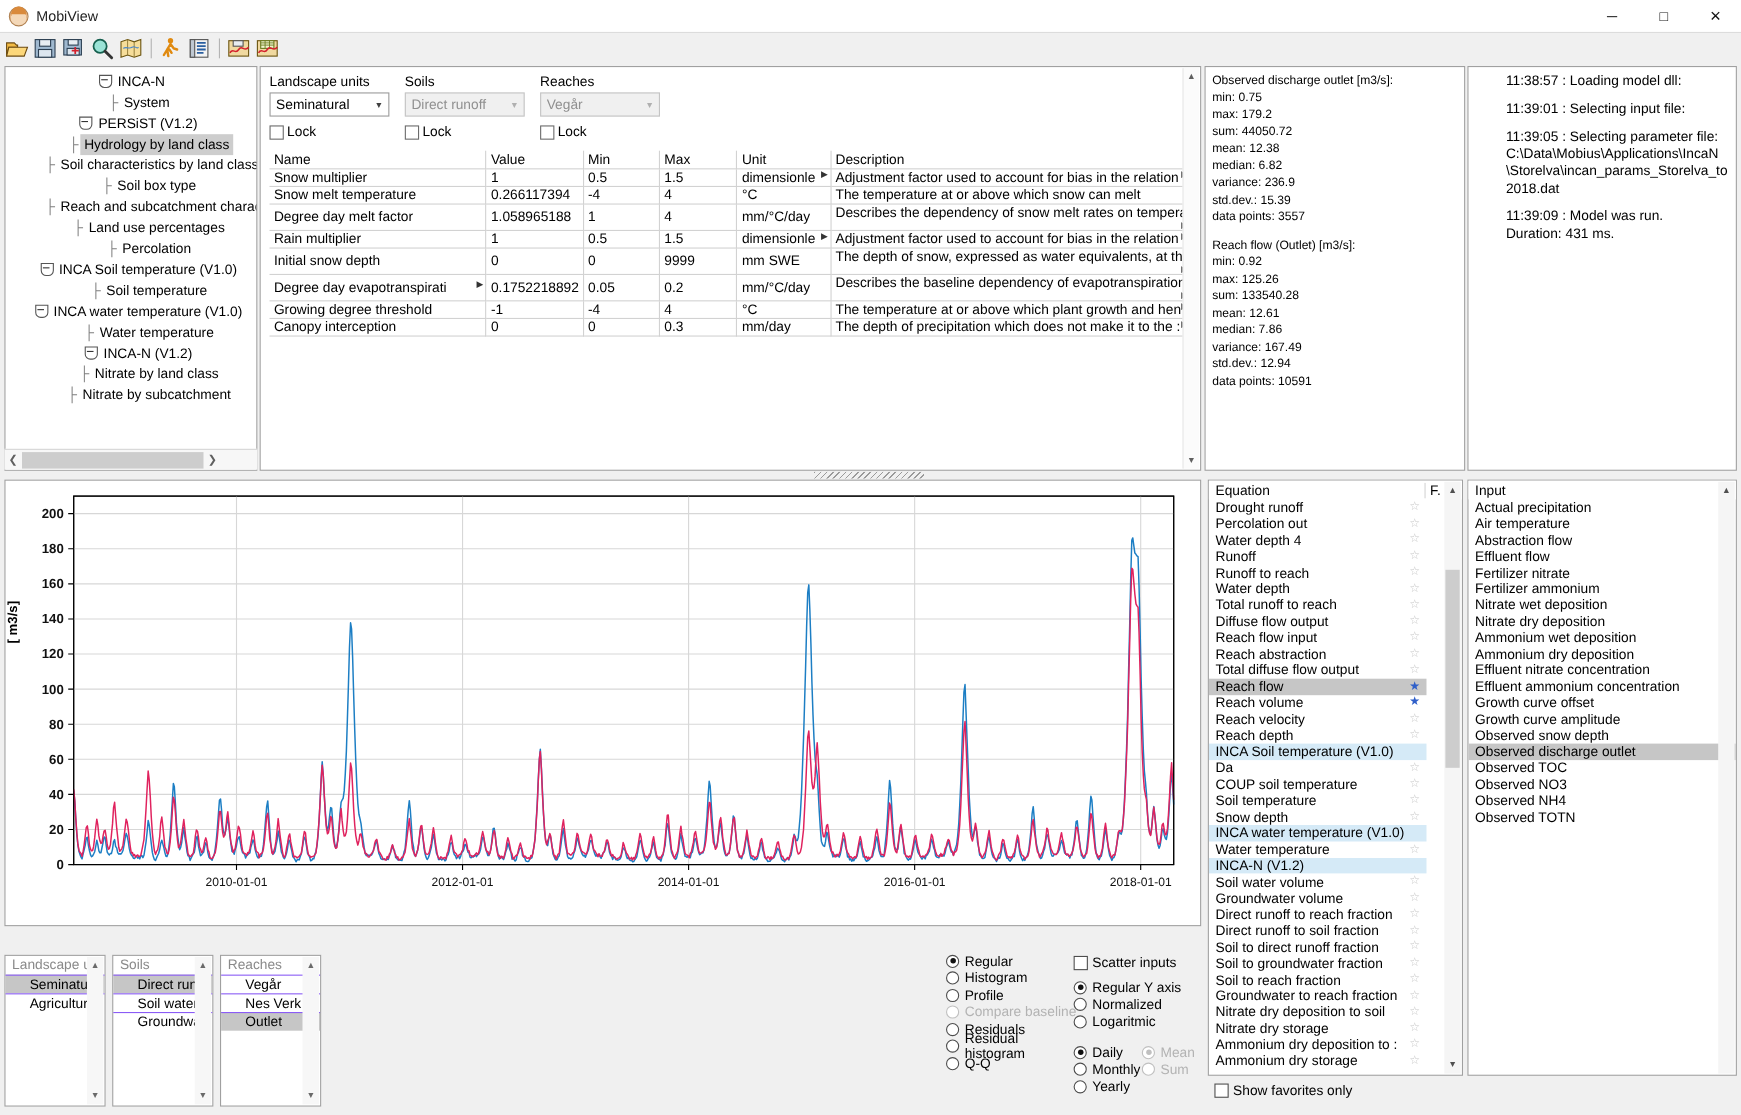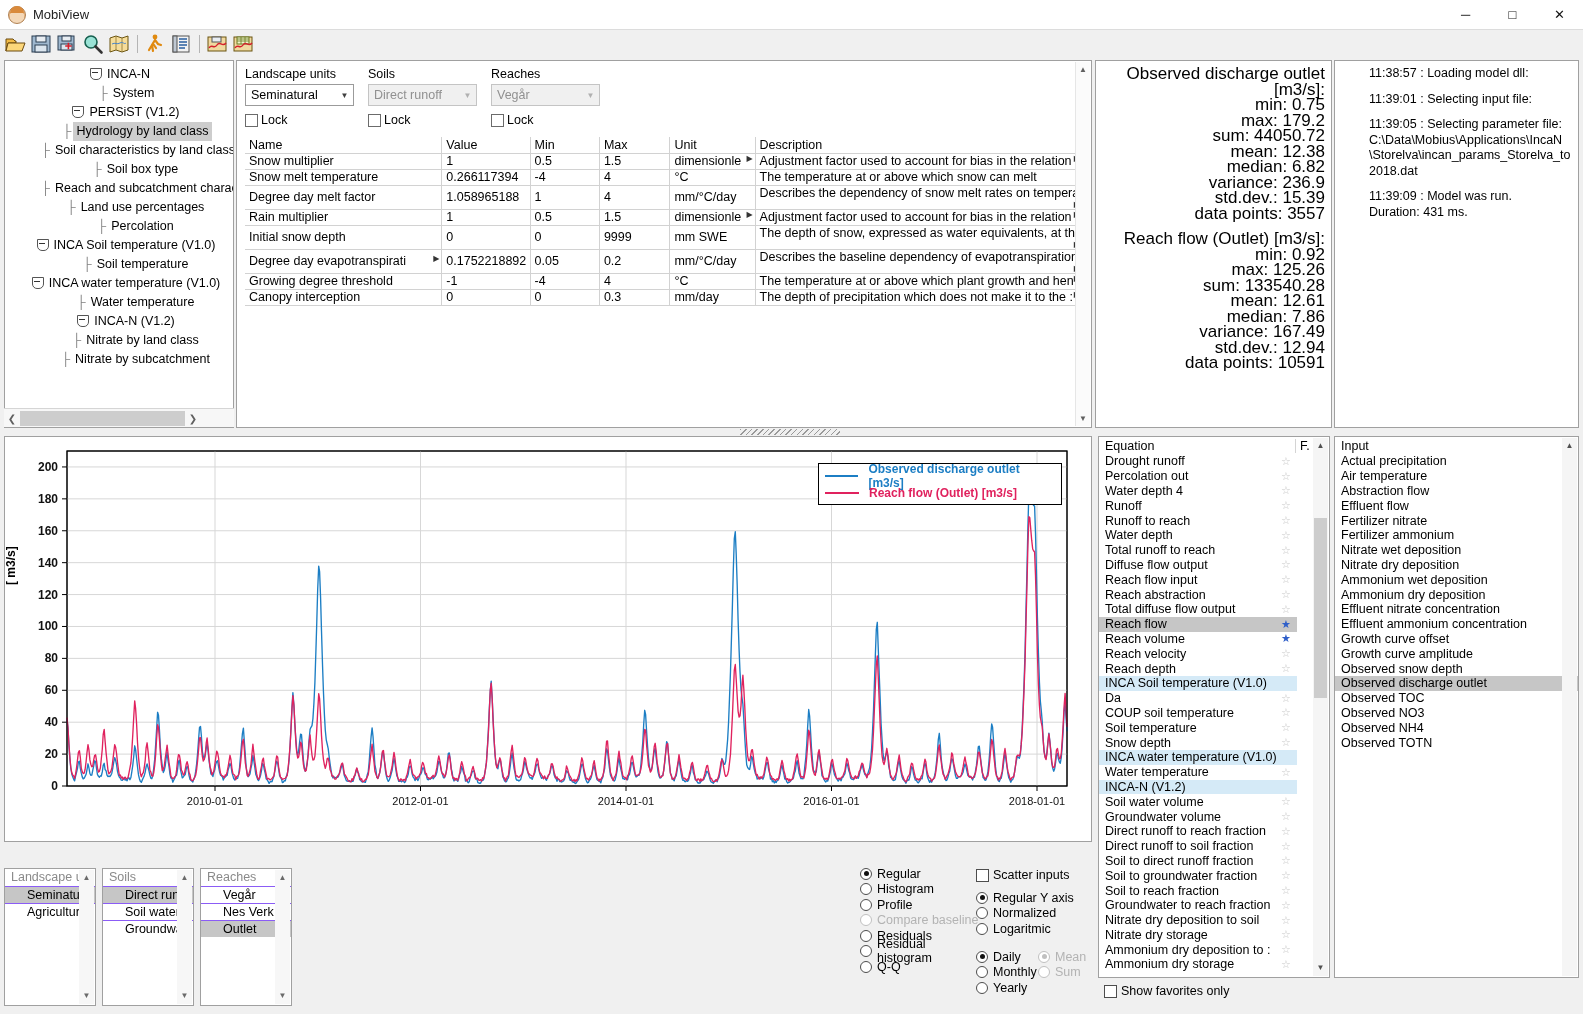--- a/index.html
+++ b/index.html
@@ -99,21 +99,21 @@
   .more { float:right; font-size:8px; color:#333; padding-right:2px; }
   .vsb {
     position:absolute; right:1px; top:1px; width:15px; bottom:1px; background:#fbfbfb;
     border-left:1px solid #e6e6e6;
   }
   .vsb .vup, .vsb .vdn { height:15px; text-align:center; font-size:8px; color:#606060; line-height:15px; }
   .vsb .vdn { position:absolute; bottom:0; left:0; right:0; }
 
   
   #statsPane { left:1095px; top:60px; width:237px; height:368px; }
-  .stats { padding:5px 6px; font-size:17px; line-height:15.5px;text-align:right; }
+  .stats { padding:5px 6px; font-size:11px; line-height:15.5px; }
   .stats .blank { height:10px; }
 
   
   #logPane { left:1334px; top:60px; width:245px; height:368px;padding-left:28px; }
   .log { padding:5px 6px; font-size:12.5px; line-height:15.5px; word-break:break-all; }
   .log .blank { height:10px; }
 
   
   .splitdots { position:absolute; left:740px; top:429px; width:100px; height:6px;
     background: repeating-linear-gradient(135deg,#9a9a9a 0 1px,transparent 1px 4px); }
@@ -493,30 +493,20 @@
         <text x="826.5" y="368" text-anchor="middle" font-family="Liberation Sans, sans-serif" font-size="11" fill="#111">2016-01-01</text>
         <line x1="1032" y1="14" x2="1032" y2="349" stroke="#d7d7d7" stroke-width="1"></line>
         <line x1="1032" y1="349" x2="1032" y2="354" stroke="#000"></line>
         <text x="1032" y="368" text-anchor="middle" font-family="Liberation Sans, sans-serif" font-size="11" fill="#111">2018-01-01</text>
         <polyline points="62.0,281.9 63.0,291.8 63.9,307.5 64.9,322.5 65.8,331.0 66.8,337.1 67.7,339.7 68.7,342.3 69.6,343.8 70.6,339.1 71.5,335.5 72.5,331.3 73.4,325.0 74.4,324.2 75.3,331.2 76.3,336.2 77.3,340.1 78.2,341.9 79.2,341.1 80.1,339.4 81.1,337.3 82.0,332.6 83.0,326.8 83.9,330.6 84.9,336.5 85.8,338.3 86.8,338.2 87.7,333.7 88.7,328.9 89.6,323.8 90.6,324.5 91.6,332.0 92.5,337.7 93.5,339.3 94.4,340.2 95.4,338.8 96.3,339.0 97.3,334.9 98.2,328.4 99.2,326.3 100.1,332.5 101.1,333.8 102.0,338.1 103.0,339.5 103.9,339.2 104.9,339.5 105.9,338.1 106.8,336.2 107.8,331.0 108.7,325.4 109.7,320.6 110.6,323.0 111.6,327.8 112.5,334.3 113.5,338.3 114.4,340.3 115.4,341.3 116.3,343.2 117.3,343.4 118.2,342.3 119.2,341.0 120.2,343.1 121.1,342.3 122.1,343.8 123.0,341.1 124.0,340.8 124.9,342.7 125.9,340.5 126.8,334.8 127.8,328.1 128.7,319.8 129.7,308.8 130.6,312.7 131.6,321.6 132.5,329.7 133.5,337.9 134.4,341.7 135.4,344.5 136.4,345.3 137.3,342.9 138.3,340.7 139.2,338.9 140.2,335.1 141.1,329.8 142.1,326.9 143.0,330.2 144.0,333.8 144.9,338.1 145.9,341.4 146.8,341.7 147.8,338.6 148.7,331.4 149.7,322.4 150.7,307.0 151.6,292.2 152.6,275.3 153.5,278.2 154.5,294.1 155.4,311.1 156.4,321.9 157.3,329.0 158.3,335.5 159.2,333.5 160.2,329.0 161.1,321.6 162.1,315.2 163.0,323.5 164.0,329.3 165.0,337.3 165.9,341.0 166.9,341.3 167.8,345.2 168.8,343.0 169.7,341.2 170.7,338.8 171.6,338.1 172.6,332.1 173.5,324.3 174.5,323.1 175.4,332.2 176.4,336.8 177.3,340.9 178.3,340.0 179.3,338.5 180.2,337.5 181.2,332.2 182.1,329.1 183.1,331.6 184.0,338.3 185.0,342.3 185.9,343.4 186.9,344.0 187.8,345.1 188.8,341.8 189.7,340.3 190.7,334.2 191.6,327.1 192.6,316.0 193.6,302.4 194.5,290.5 195.5,289.4 196.4,299.2 197.4,314.6 198.3,319.3 199.3,322.2 200.2,317.8 201.2,311.6 202.1,306.3 203.1,314.1 204.0,323.2 205.0,330.3 205.9,337.0 206.9,337.1 207.9,339.6 208.8,335.5 209.8,332.6 210.7,327.4 211.7,324.5 212.6,323.7 213.6,329.8 214.5,334.7 215.5,338.1 216.4,338.7 217.4,339.9 218.3,343.0 219.3,340.5 220.2,340.1 221.2,339.0 222.2,338.3 223.1,333.0 224.1,329.8 225.0,326.5 226.0,328.9 226.9,335.2 227.9,338.8 228.8,341.7 229.8,343.0 230.7,340.9 231.7,341.6 232.6,341.4 233.6,337.4 234.5,330.9 235.5,319.6 236.5,307.4 237.4,296.5 238.4,291.1 239.3,304.0 240.3,318.1 241.2,330.3 242.2,336.3 243.1,339.7 244.1,338.6 245.0,337.0 246.0,331.0 246.9,326.9 247.9,318.4 248.8,323.3 249.8,330.1 250.8,337.5 251.7,339.5 252.7,342.5 253.6,343.6 254.6,341.3 255.5,338.5 256.5,333.6 257.4,326.5 258.4,327.7 259.3,332.7 260.3,336.7 261.2,341.8 262.2,342.8 263.1,344.3 264.1,346.4 265.1,344.8 266.0,344.3 267.0,344.8 267.9,341.9 268.9,339.2 269.8,334.2 270.8,327.8 271.7,324.2 272.7,326.1 273.6,331.9 274.6,338.7 275.5,340.2 276.5,342.2 277.4,345.6 278.4,345.2 279.3,343.6 280.3,343.8 281.3,339.6 282.2,337.1 283.2,331.8 284.1,323.0 285.1,308.8 286.0,290.8 287.0,270.1 287.9,255.6 288.9,268.0 289.8,286.5 290.8,301.3 291.7,313.3 292.7,317.9 293.6,314.4 294.6,305.4 295.6,297.2 296.5,297.6 297.5,311.1 298.4,322.8 299.4,331.0 300.3,334.2 301.3,330.6 302.2,327.0 303.2,315.5 304.1,302.6 305.1,292.3 306.0,290.3 307.0,288.6 307.9,282.0 308.9,266.5 309.9,245.6 310.8,217.3 311.8,184.4 312.7,151.9 313.7,129.2 314.6,134.6 315.6,161.4 316.5,194.1 317.5,227.3 318.4,253.6 319.4,277.5 320.3,293.3 321.3,303.2 322.2,307.0 323.2,311.7 324.2,320.1 325.1,326.8 326.1,333.6 327.0,338.7 328.0,341.0 328.9,339.9 329.9,340.6 330.8,340.7 331.8,340.2 332.7,340.4 333.7,338.6 334.6,335.3 335.6,332.7 336.5,329.3 337.5,326.9 338.5,334.0 339.4,338.8 340.4,341.0 341.3,343.6 342.3,344.2 343.2,344.4 344.2,343.7 345.1,344.1 346.1,344.8 347.0,344.0 348.0,344.4 348.9,341.3 349.9,338.6 350.8,335.6 351.8,331.4 352.8,335.3 353.7,336.4 354.7,342.7 355.6,343.1 356.6,344.7 357.5,344.9 358.5,344.6 359.4,345.1 360.4,345.3 361.3,342.1 362.3,337.6 363.2,335.0 364.2,324.6 365.1,312.0 366.1,299.7 367.1,290.9 368.0,299.2 369.0,313.7 369.9,327.6 370.9,332.7 371.8,340.3 372.8,341.4 373.7,339.4 374.7,335.7 375.6,330.6 376.6,322.6 377.5,315.2 378.5,316.6 379.4,323.2 380.4,333.7 381.4,339.1 382.3,342.2 383.3,344.4 384.2,343.1 385.2,340.6 386.1,337.1 387.1,333.6 388.0,327.2 389.0,321.3 389.9,325.6 390.9,332.8 391.8,338.7 392.8,340.6 393.7,344.4 394.7,344.4 395.7,343.6 396.6,344.9 397.6,343.6 398.5,343.9 399.5,345.6 400.4,344.8 401.4,341.0 402.3,340.1 403.3,336.7 404.2,330.7 405.2,329.0 406.1,330.4 407.1,336.8 408.0,339.9 409.0,341.0 410.0,343.6 410.9,342.2 411.9,341.0 412.8,343.6 413.8,341.5 414.7,338.3 415.7,337.2 416.6,335.4 417.6,330.8 418.5,330.8 419.5,334.4 420.4,337.6 421.4,338.3 422.3,342.2 423.3,342.8 424.2,341.5 425.2,342.2 426.2,341.1 427.1,339.7 428.1,341.8 429.0,340.5 430.0,339.6 430.9,338.2 431.9,335.0 432.8,329.1 433.8,324.1 434.7,324.7 435.7,330.3 436.6,334.8 437.6,337.8 438.5,340.7 439.5,340.7 440.5,337.8 441.4,334.0 442.4,324.7 443.3,316.4 444.3,316.0 445.2,322.0 446.2,331.3 447.1,335.1 448.1,341.6 449.0,344.0 450.0,342.0 450.9,342.6 451.9,343.2 452.8,344.4 453.8,341.2 454.8,337.1 455.7,334.9 456.7,329.4 457.6,332.4 458.6,335.8 459.5,337.9 460.5,344.1 461.4,342.7 462.4,344.5 463.3,345.8 464.3,344.6 465.2,340.0 466.2,338.2 467.1,335.1 468.1,334.0 469.1,334.0 470.0,340.7 471.0,341.9 471.9,342.1 472.9,345.6 473.8,346.0 474.8,346.3 475.7,346.0 476.7,343.5 477.6,343.4 478.6,342.6 479.5,337.7 480.5,332.4 481.4,325.4 482.4,310.1 483.4,293.1 484.3,272.2 485.3,253.5 486.2,244.1 487.2,261.6 488.1,281.1 489.1,303.1 490.0,317.6 491.0,326.6 491.9,329.5 492.9,331.8 493.8,325.6 494.8,322.1 495.7,324.8 496.7,330.9 497.7,339.4 498.6,341.3 499.6,343.9 500.5,344.9 501.5,344.6 502.4,342.2 503.4,340.9 504.3,335.9 505.3,328.6 506.2,321.2 507.2,316.2 508.1,324.0 509.1,331.6 510.0,335.7 511.0,341.8 512.0,343.4 512.9,343.0 513.9,344.0 514.8,343.4 515.8,342.2 516.7,338.6 517.7,336.1 518.6,331.6 519.6,324.7 520.5,326.3 521.5,331.2 522.4,334.1 523.4,337.0 524.3,339.5 525.3,341.1 526.3,340.5 527.2,342.4 528.2,339.5 529.1,337.5 530.1,335.0 531.0,329.6 532.0,327.1 532.9,327.1 533.9,332.6 534.8,336.5 535.8,339.5 536.7,341.4 537.7,340.0 538.6,341.1 539.6,340.0 540.6,342.0 541.5,343.3 542.5,339.9 543.4,338.6 544.4,337.3 545.3,334.6 546.3,329.3 547.2,328.8 548.2,331.9 549.1,337.8 550.1,340.6 551.0,341.3 552.0,344.4 552.9,341.8 553.9,342.4 554.9,344.6 555.8,344.7 556.8,345.0 557.7,344.5 558.7,343.8 559.6,342.0 560.6,337.4 561.5,333.8 562.5,334.9 563.4,336.3 564.4,341.1 565.3,343.4 566.3,342.4 567.2,344.6 568.2,345.3 569.1,344.8 570.1,346.5 571.1,346.2 572.0,344.7 573.0,343.3 573.9,341.7 574.9,336.3 575.8,331.7 576.8,327.3 577.7,327.1 578.7,333.5 579.6,337.9 580.6,342.0 581.5,344.1 582.5,345.9 583.4,345.4 584.4,343.2 585.4,342.3 586.3,340.1 587.3,335.0 588.2,331.4 589.2,328.4 590.1,333.9 591.1,338.9 592.0,342.6 593.0,343.5 593.9,344.0 594.9,344.4 595.8,345.9 596.8,342.1 597.7,340.6 598.7,335.6 599.7,331.3 600.6,319.5 601.6,311.8 602.5,313.7 603.5,323.2 604.4,330.7 605.4,337.7 606.3,339.9 607.3,341.7 608.2,343.2 609.2,344.1 610.1,342.8 611.1,338.8 612.0,334.1 613.0,325.9 614.0,320.7 614.9,327.7 615.9,332.3 616.8,336.2 617.8,341.5 618.7,341.6 619.7,342.4 620.6,341.4 621.6,341.8 622.5,342.8 623.5,338.6 624.4,337.8 625.4,332.9 626.3,326.1 627.3,325.4 628.3,329.4 629.2,333.9 630.2,337.9 631.1,340.0 632.1,339.3 633.0,338.0 634.0,338.4 634.9,335.7 635.9,327.8 636.8,316.9 637.8,305.1 638.7,287.5 639.7,273.3 640.6,277.4 641.6,294.5 642.6,309.9 643.5,321.0 644.5,330.5 645.4,333.4 646.4,332.9 647.3,328.6 648.3,321.3 649.2,314.2 650.2,311.2 651.1,319.8 652.1,327.5 653.0,334.8 654.0,338.9 654.9,341.0 655.9,340.8 656.9,338.7 657.8,338.4 658.8,333.1 659.7,325.9 660.7,315.7 661.6,304.7 662.6,306.5 663.5,317.2 664.5,328.7 665.4,335.6 666.4,339.1 667.3,342.3 668.3,342.6 669.2,343.7 670.2,340.1 671.2,338.8 672.1,333.5 673.1,326.3 674.0,322.3 675.0,328.8 675.9,334.8 676.9,340.5 677.8,343.4 678.8,342.9 679.7,344.5 680.7,344.7 681.6,343.1 682.6,344.4 683.5,343.2 684.5,339.5 685.5,335.8 686.4,329.1 687.4,328.7 688.3,335.5 689.3,338.2 690.2,342.6 691.2,343.0 692.1,344.6 693.1,346.2 694.0,346.0 695.0,346.0 695.9,344.7 696.9,343.4 697.8,343.1 698.8,342.4 699.8,339.8 700.7,338.2 701.7,334.1 702.6,335.0 703.6,336.8 704.5,340.4 705.5,343.9 706.4,345.1 707.4,345.4 708.3,346.3 709.3,344.6 710.2,343.3 711.2,342.8 712.1,344.8 713.1,341.9 714.0,340.6 715.0,335.5 716.0,329.2 716.9,321.5 717.9,323.7 718.8,327.2 719.8,327.2 720.7,324.3 721.7,313.6 722.6,303.0 723.6,284.7 724.5,261.1 725.5,234.2 726.4,203.2 727.4,168.5 728.3,132.9 729.3,101.7 730.3,94.7 731.2,116.9 732.2,148.2 733.1,183.3 734.1,213.1 735.0,234.5 736.0,252.3 736.9,260.0 737.9,267.2 738.8,282.3 739.8,301.0 740.7,315.2 741.7,327.7 742.6,330.4 743.6,332.0 744.6,332.5 745.5,327.9 746.5,319.5 747.4,320.6 748.4,327.2 749.3,332.4 750.3,336.3 751.2,337.8 752.2,342.0 753.1,341.2 754.1,340.1 755.0,341.9 756.0,340.9 756.9,340.6 757.9,342.2 758.9,339.7 759.8,335.1 760.8,329.6 761.7,325.7 762.7,325.7 763.6,332.3 764.6,335.9 765.5,342.1 766.5,341.5 767.4,344.7 768.4,343.7 769.3,346.0 770.3,344.3 771.2,345.5 772.2,343.5 773.2,342.9 774.1,341.4 775.1,336.8 776.0,331.5 777.0,327.9 777.9,332.7 778.9,337.1 779.8,342.0 780.8,341.7 781.7,344.6 782.7,346.0 783.6,345.5 784.6,345.1 785.5,344.2 786.5,342.7 787.5,342.3 788.4,341.1 789.4,336.3 790.3,333.9 791.3,326.6 792.2,323.7 793.2,330.0 794.1,336.3 795.1,339.3 796.0,341.7 797.0,341.5 797.9,341.9 798.9,338.6 799.8,329.6 800.8,320.6 801.8,306.5 802.7,289.1 803.7,272.5 804.6,278.8 805.6,295.4 806.5,311.3 807.5,323.3 808.4,333.2 809.4,334.9 810.3,335.5 811.3,334.9 812.2,326.6 813.2,319.1 814.1,315.0 815.1,323.1 816.1,329.6 817.0,338.9 818.0,339.5 818.9,342.1 819.9,344.0 820.8,345.0 821.8,343.5 822.7,344.1 823.7,341.0 824.6,337.8 825.6,333.6 826.5,325.4 827.5,328.6 828.4,332.7 829.4,337.4 830.4,339.5 831.3,340.6 832.3,342.7 833.2,344.1 834.2,342.4 835.1,342.2 836.1,343.8 837.0,340.8 838.0,340.1 838.9,338.3 839.9,336.7 840.8,330.8 841.8,325.9 842.7,328.4 843.7,333.4 844.7,336.0 845.6,341.0 846.6,342.1 847.5,342.4 848.5,342.7 849.4,340.0 850.4,339.8 851.3,341.2 852.3,340.7 853.2,341.3 854.2,338.3 855.1,334.0 856.1,331.1 857.0,327.2 858.0,331.1 858.9,334.5 859.9,337.5 860.9,337.9 861.8,340.4 862.8,336.7 863.7,333.9 864.7,330.6 865.6,323.0 866.6,311.8 867.5,294.8 868.5,273.4 869.4,246.8 870.4,217.0 871.3,192.4 872.3,185.3 873.2,210.1 874.2,237.0 875.2,262.5 876.1,287.0 877.1,303.5 878.0,315.9 879.0,323.7 879.9,322.1 880.9,317.7 881.8,315.2 882.8,318.9 883.7,329.1 884.7,333.6 885.6,340.4 886.6,341.0 887.5,342.8 888.5,343.5 889.5,343.2 890.4,342.4 891.4,336.4 892.3,332.0 893.3,326.1 894.2,323.7 895.2,330.1 896.1,335.5 897.1,340.1 898.0,342.3 899.0,343.2 899.9,344.2 900.9,346.2 901.8,344.1 902.8,342.8 903.8,343.2 904.7,340.3 905.7,334.8 906.6,329.7 907.6,330.9 908.5,336.9 909.5,340.6 910.4,343.2 911.4,343.3 912.3,345.0 913.3,345.9 914.2,344.6 915.2,343.1 916.1,341.4 917.1,341.7 918.1,335.5 919.0,329.9 920.0,326.3 920.9,329.4 921.9,337.0 922.8,341.0 923.8,343.4 924.7,345.4 925.7,343.2 926.6,345.2 927.6,342.6 928.5,342.1 929.5,339.0 930.4,335.0 931.4,326.1 932.4,316.0 933.3,302.6 934.3,296.3 935.2,306.7 936.2,321.3 937.1,329.7 938.1,334.6 939.0,338.6 940.0,340.5 940.9,343.5 941.9,343.1 942.8,340.5 943.8,336.5 944.7,334.3 945.7,327.0 946.7,321.6 947.6,322.6 948.6,328.1 949.5,333.2 950.5,338.6 951.4,341.3 952.4,341.4 953.3,339.8 954.3,339.6 955.2,339.6 956.2,338.7 957.1,337.3 958.1,335.2 959.0,330.6 960.0,327.0 961.0,329.9 961.9,334.1 962.9,338.6 963.8,338.9 964.8,340.4 965.7,339.9 966.7,340.6 967.6,343.1 968.6,339.8 969.5,340.2 970.5,333.8 971.4,328.7 972.4,319.8 973.3,309.9 974.3,309.1 975.3,318.7 976.2,326.8 977.2,333.9 978.1,340.6 979.1,341.6 980.0,343.3 981.0,342.8 981.9,340.0 982.9,334.9 983.8,326.3 984.8,314.4 985.7,298.8 986.7,286.9 987.6,290.2 988.6,304.8 989.6,317.8 990.5,329.9 991.5,338.0 992.4,341.7 993.4,343.7 994.3,344.6 995.3,341.9 996.2,341.3 997.2,336.4 998.1,330.5 999.1,321.9 1000.0,315.8 1001.0,322.7 1001.9,328.9 1002.9,336.3 1003.8,340.8 1004.8,342.8 1005.8,345.2 1006.7,343.0 1007.7,342.6 1008.6,340.0 1009.6,334.8 1010.5,328.7 1011.5,323.2 1012.4,319.4 1013.4,320.3 1014.3,321.3 1015.3,317.8 1016.2,307.4 1017.2,291.5 1018.1,270.4 1019.1,245.1 1020.1,212.7 1021.0,172.6 1022.0,131.2 1022.9,90.1 1023.9,54.2 1024.8,52.0 1025.8,59.4 1026.7,65.8 1027.7,66.9 1028.6,68.4 1029.6,69.1 1030.5,96.1 1031.5,137.4 1032.4,180.1 1033.4,215.2 1034.4,244.8 1035.3,263.5 1036.3,273.8 1037.2,284.0 1038.2,302.6 1039.1,314.2 1040.1,319.7 1041.0,321.8 1042.0,314.6 1042.9,304.9 1043.9,296.2 1044.8,303.7 1045.8,313.6 1046.7,325.6 1047.7,331.1 1048.7,334.2 1049.6,331.9 1050.6,325.7 1051.5,317.5 1052.5,316.4 1053.4,321.8 1054.4,325.1 1055.3,326.2 1056.3,320.4 1057.2,309.2 1058.2,293.3 1059.1,274.3 1060.1,266.5 1061.0,279.2 1062.0,294.3" fill="none" stroke="#1c7ec4" stroke-width="1.35" stroke-linejoin="round"></polyline>
         <polyline points="62.0,280.6 63.0,290.7 63.9,307.1 64.9,320.6 65.8,330.5 66.8,335.9 67.7,337.9 68.7,338.9 69.6,341.4 70.6,336.8 71.5,331.0 72.5,322.9 73.4,315.3 74.4,313.7 75.3,320.2 76.3,331.2 77.3,334.9 78.2,336.5 79.2,336.2 80.1,332.5 81.1,324.5 82.0,315.5 83.0,307.7 83.9,312.7 84.9,322.9 85.8,327.2 86.8,329.7 87.7,329.3 88.7,323.0 89.6,318.6 90.6,317.8 91.6,324.1 92.5,331.2 93.5,335.0 94.4,334.4 95.4,330.7 96.3,322.0 97.3,312.0 98.2,297.5 99.2,292.4 100.1,304.1 101.1,315.9 102.0,324.0 103.0,333.5 103.9,336.9 104.9,335.8 105.9,334.2 106.8,331.3 107.8,323.6 108.7,316.1 109.7,307.7 110.6,310.2 111.6,316.9 112.5,325.3 113.5,333.1 114.4,338.5 115.4,338.0 116.3,341.0 117.3,339.9 118.2,342.4 119.2,340.8 120.2,340.2 121.1,341.8 122.1,341.3 123.0,340.7 124.0,335.8 124.9,331.2 125.9,326.0 126.8,313.6 127.8,297.5 128.7,280.8 129.7,263.9 130.6,271.4 131.6,286.9 132.5,305.2 133.5,320.1 134.4,329.0 135.4,336.7 136.4,339.7 137.3,337.0 138.3,335.6 139.2,331.0 140.2,323.5 141.1,311.0 142.1,305.8 143.0,313.8 144.0,323.6 144.9,333.2 145.9,335.1 146.8,338.8 147.8,339.2 148.7,335.8 149.7,328.5 150.7,317.1 151.6,301.6 152.6,287.7 153.5,290.4 154.5,302.6 155.4,316.4 156.4,327.3 157.3,333.6 158.3,332.0 159.2,329.5 160.2,321.7 161.1,315.4 162.1,308.1 163.0,316.2 164.0,325.6 165.0,331.9 165.9,339.0 166.9,340.8 167.8,341.6 168.8,341.2 169.7,339.8 170.7,339.0 171.6,332.9 172.6,323.0 173.5,317.6 174.5,318.6 175.4,323.9 176.4,333.0 177.3,334.8 178.3,338.1 179.3,337.1 180.2,332.6 181.2,327.3 182.1,324.7 183.1,328.5 184.0,335.5 185.0,337.6 185.9,342.5 186.9,343.5 187.8,343.5 188.8,342.4 189.7,339.9 190.7,338.2 191.6,332.6 192.6,323.8 193.6,312.8 194.5,300.9 195.5,300.7 196.4,309.6 197.4,319.7 198.3,324.0 199.3,322.1 200.2,317.5 201.2,306.2 202.1,301.0 203.1,310.8 204.0,321.1 205.0,329.6 205.9,332.5 206.9,337.8 207.9,335.9 208.8,334.4 209.8,327.7 210.7,321.1 211.7,314.1 212.6,315.9 213.6,321.2 214.5,330.0 215.5,336.1 216.4,338.3 217.4,338.8 218.3,339.3 219.3,340.9 220.2,337.9 221.2,338.3 222.2,334.5 223.1,329.8 224.1,323.9 225.0,318.3 226.0,323.0 226.9,331.3 227.9,336.6 228.8,337.6 229.8,338.5 230.7,342.7 231.7,339.4 232.6,339.2 233.6,337.9 234.5,334.6 235.5,326.7 236.5,316.3 237.4,305.3 238.4,302.3 239.3,312.3 240.3,325.8 241.2,330.8 242.2,338.5 243.1,339.3 244.1,336.1 245.0,333.1 246.0,327.3 246.9,317.5 247.9,307.2 248.8,315.5 249.8,324.0 250.8,330.8 251.7,336.9 252.7,341.5 253.6,342.3 254.6,340.0 255.5,333.9 256.5,329.3 257.4,323.3 258.4,321.1 259.3,328.4 260.3,333.2 261.2,337.5 262.2,342.2 263.1,341.4 264.1,341.9 265.1,342.9 266.0,342.3 267.0,341.5 267.9,340.1 268.9,339.0 269.8,333.2 270.8,324.1 271.7,318.9 272.7,320.2 273.6,329.8 274.6,335.8 275.5,340.4 276.5,340.9 277.4,342.3 278.4,341.8 279.3,341.7 280.3,341.3 281.3,339.9 282.2,338.6 283.2,330.2 284.1,321.0 285.1,308.0 286.0,291.9 287.0,271.4 287.9,258.6 288.9,268.2 289.8,285.5 290.8,304.2 291.7,315.2 292.7,321.0 293.6,320.0 294.6,314.7 295.6,305.2 296.5,306.8 297.5,317.9 298.4,327.4 299.4,332.3 300.3,334.2 301.3,333.3 302.2,325.0 303.2,317.9 304.1,305.8 305.1,298.0 306.0,308.8 307.0,318.1 307.9,323.0 308.9,322.7 309.9,319.1 310.8,308.3 311.8,291.9 312.7,274.1 313.7,256.7 314.6,261.5 315.6,279.3 316.5,298.4 317.5,313.2 318.4,322.1 319.4,327.8 320.3,331.3 321.3,327.5 322.2,321.6 323.2,321.1 324.2,325.9 325.1,332.8 326.1,335.1 327.0,339.1 328.0,338.8 328.9,340.5 329.9,342.2 330.8,342.1 331.8,340.3 332.7,339.0 333.7,337.6 334.6,336.3 335.6,329.9 336.5,327.1 337.5,326.1 338.5,331.0 339.4,337.2 340.4,338.3 341.3,339.9 342.3,341.8 343.2,343.8 344.2,344.1 345.1,344.8 346.1,344.7 347.0,341.6 348.0,343.4 348.9,339.5 349.9,338.3 350.8,334.0 351.8,331.0 352.8,334.3 353.7,338.4 354.7,339.9 355.6,342.7 356.6,341.8 357.5,344.9 358.5,344.1 359.4,344.1 360.4,342.2 361.3,342.4 362.3,339.7 363.2,338.0 364.2,331.0 365.1,323.4 366.1,315.2 367.1,307.2 368.0,317.1 369.0,325.1 369.9,334.3 370.9,337.3 371.8,339.5 372.8,341.6 373.7,338.4 374.7,335.8 375.6,330.1 376.6,320.7 377.5,314.1 378.5,313.5 379.4,323.9 380.4,330.4 381.4,337.5 382.3,339.3 383.3,339.7 384.2,339.5 385.2,338.0 386.1,333.9 387.1,329.5 388.0,322.0 389.0,315.4 389.9,320.6 390.9,329.8 391.8,335.3 392.8,341.0 393.7,342.8 394.7,344.0 395.7,341.9 396.6,342.4 397.6,343.8 398.5,342.7 399.5,342.5 400.4,343.8 401.4,339.2 402.3,337.1 403.3,331.3 404.2,327.2 405.2,322.4 406.1,327.9 407.1,334.6 408.0,337.6 409.0,338.4 410.0,339.3 410.9,342.0 411.9,340.8 412.8,339.8 413.8,339.6 414.7,337.5 415.7,335.5 416.6,329.1 417.6,325.4 418.5,326.9 419.5,330.9 420.4,336.4 421.4,336.5 422.3,340.4 423.3,340.6 424.2,341.8 425.2,340.9 426.2,341.3 427.1,339.7 428.1,338.3 429.0,340.0 430.0,338.7 430.9,335.1 431.9,330.4 432.8,323.8 433.8,319.0 434.7,322.9 435.7,329.4 436.6,334.7 437.6,337.3 438.5,337.0 439.5,340.0 440.5,338.3 441.4,333.9 442.4,328.0 443.3,320.9 444.3,318.0 445.2,322.7 446.2,332.4 447.1,338.1 448.1,341.2 449.0,340.6 450.0,343.2 450.9,341.4 451.9,341.9 452.8,343.3 453.8,339.7 454.8,335.4 455.7,329.0 456.7,324.6 457.6,327.7 458.6,332.5 459.5,337.4 460.5,339.3 461.4,343.9 462.4,343.3 463.3,341.6 464.3,340.5 465.2,340.6 466.2,336.1 467.1,332.3 468.1,329.4 469.1,333.6 470.0,337.0 471.0,342.2 471.9,341.1 472.9,341.7 473.8,343.2 474.8,343.2 475.7,342.7 476.7,344.1 477.6,340.7 478.6,341.5 479.5,338.5 480.5,331.7 481.4,325.8 482.4,311.3 483.4,295.7 484.3,274.4 485.3,253.2 486.2,246.1 487.2,262.3 488.1,284.8 489.1,302.5 490.0,316.0 491.0,327.3 491.9,330.9 492.9,327.6 493.8,325.0 494.8,320.8 495.7,323.2 496.7,332.4 497.7,335.9 498.6,340.9 499.6,340.8 500.5,344.0 501.5,341.5 502.4,339.4 503.4,338.7 504.3,330.1 505.3,321.7 506.2,314.2 507.2,308.3 508.1,316.3 509.1,325.4 510.0,333.2 511.0,339.2 512.0,338.8 512.9,339.9 513.9,340.4 514.8,339.5 515.8,338.3 516.7,337.6 517.7,333.6 518.6,327.0 519.6,320.6 520.5,322.0 521.5,328.3 522.4,332.5 523.4,336.4 524.3,337.1 525.3,338.1 526.3,338.4 527.2,339.4 528.2,339.3 529.1,336.3 530.1,330.7 531.0,325.7 532.0,321.4 532.9,323.7 533.9,331.7 534.8,335.6 535.8,336.5 536.7,338.1 537.7,339.7 538.6,341.9 539.6,339.0 540.6,341.2 541.5,341.3 542.5,341.4 543.4,338.0 544.4,337.1 545.3,332.7 546.3,326.9 547.2,326.7 548.2,329.5 549.1,335.1 550.1,338.4 551.0,341.3 552.0,339.9 552.9,342.0 553.9,342.3 554.9,343.4 555.8,344.2 556.8,343.2 557.7,342.9 558.7,342.0 559.6,340.3 560.6,335.1 561.5,328.9 562.5,331.7 563.4,335.2 564.4,338.4 565.3,339.5 566.3,341.5 567.2,343.8 568.2,343.6 569.1,342.4 570.1,344.7 571.1,342.5 572.0,344.0 573.0,340.2 573.9,337.8 574.9,332.6 575.8,327.0 576.8,320.8 577.7,323.6 578.7,330.8 579.6,334.8 580.6,339.2 581.5,341.9 582.5,341.5 583.4,343.1 584.4,341.6 585.4,339.5 586.3,338.6 587.3,334.4 588.2,327.4 589.2,323.6 590.1,329.3 591.1,336.1 592.0,340.7 593.0,342.0 593.9,343.9 594.9,342.2 595.8,343.1 596.8,340.5 597.7,339.6 598.7,335.0 599.7,326.1 600.6,315.4 601.6,304.1 602.5,303.9 603.5,317.5 604.4,325.0 605.4,335.3 606.3,337.8 607.3,341.5 608.2,343.5 609.2,340.4 610.1,339.0 611.1,336.8 612.0,329.8 613.0,320.9 614.0,314.1 614.9,321.6 615.9,326.0 616.8,333.0 617.8,338.7 618.7,339.9 619.7,340.3 620.6,340.8 621.6,342.8 622.5,338.9 623.5,337.5 624.4,333.2 625.4,328.6 626.3,321.0 627.3,318.9 628.3,324.9 629.2,330.7 630.2,336.7 631.1,338.5 632.1,338.5 633.0,338.1 634.0,337.2 634.9,335.9 635.9,332.1 636.8,326.5 637.8,316.0 638.7,303.5 639.7,292.5 640.6,293.0 641.6,308.4 642.6,319.0 643.5,328.8 644.5,331.3 645.4,335.0 646.4,333.6 647.3,329.4 648.3,319.0 649.2,309.8 650.2,306.3 651.1,313.3 652.1,325.6 653.0,329.9 654.0,336.2 654.9,339.8 655.9,340.3 656.9,339.1 657.8,338.9 658.8,332.7 659.7,324.3 660.7,315.3 661.6,307.7 662.6,306.5 663.5,317.4 664.5,326.5 665.4,336.5 666.4,338.6 667.3,342.2 668.3,341.3 669.2,342.0 670.2,339.8 671.2,335.8 672.1,330.6 673.1,324.6 674.0,317.6 675.0,324.4 675.9,330.7 676.9,335.3 677.8,340.4 678.8,341.6 679.7,341.2 680.7,342.3 681.6,343.4 682.6,341.8 683.5,341.5 684.5,336.3 685.5,332.7 686.4,327.2 687.4,325.4 688.3,329.5 689.3,336.1 690.2,340.4 691.2,343.6 692.1,343.3 693.1,341.7 694.0,342.4 695.0,344.5 695.9,341.8 696.9,343.7 697.8,342.7 698.8,340.6 699.8,337.0 700.7,333.0 701.7,328.9 702.6,328.4 703.6,334.1 704.5,337.1 705.5,341.5 706.4,341.3 707.4,343.8 708.3,344.5 709.3,344.7 710.2,344.3 711.2,342.5 712.1,343.9 713.1,340.8 714.0,337.3 715.0,331.5 716.0,325.2 716.9,322.4 717.9,325.1 718.8,331.1 719.8,336.9 720.7,339.4 721.7,338.8 722.6,337.4 723.6,333.4 724.5,325.8 725.5,317.1 726.4,299.3 727.4,279.4 728.3,256.9 729.3,233.1 730.3,227.5 731.2,242.2 732.2,259.4 733.1,274.3 734.1,280.1 735.0,278.9 736.0,268.6 736.9,250.3 737.9,238.2 738.8,251.8 739.8,270.4 740.7,291.7 741.7,307.1 742.6,318.6 743.6,323.6 744.6,323.6 745.5,319.6 746.5,313.3 747.4,312.6 748.4,319.8 749.3,327.6 750.3,332.8 751.2,338.2 752.2,337.5 753.1,340.1 754.1,342.1 755.0,340.7 756.0,339.7 756.9,341.2 757.9,339.2 758.9,337.0 759.8,331.5 760.8,326.0 761.7,320.1 762.7,323.0 763.6,328.0 764.6,335.8 765.5,338.3 766.5,339.4 767.4,342.4 768.4,341.6 769.3,342.6 770.3,343.6 771.2,342.6 772.2,341.8 773.2,342.7 774.1,339.1 775.1,333.2 776.0,328.1 777.0,323.4 777.9,326.8 778.9,333.6 779.8,336.8 780.8,341.0 781.7,342.6 782.7,341.6 783.6,344.1 784.6,342.2 785.5,343.8 786.5,342.4 787.5,342.0 788.4,337.4 789.4,333.1 790.3,326.5 791.3,319.6 792.2,316.9 793.2,322.8 794.1,328.8 795.1,336.1 796.0,340.2 797.0,339.7 797.9,340.1 798.9,341.1 799.8,336.6 800.8,330.6 801.8,319.0 802.7,307.2 803.7,293.1 804.6,295.8 805.6,308.8 806.5,320.2 807.5,329.8 808.4,334.5 809.4,337.4 810.3,338.3 811.3,331.6 812.2,325.2 813.2,316.0 814.1,312.6 815.1,320.0 816.1,328.3 817.0,333.7 818.0,339.9 818.9,341.8 819.9,341.3 820.8,342.4 821.8,341.2 822.7,342.5 823.7,339.8 824.6,334.8 825.6,329.2 826.5,323.9 827.5,322.5 828.4,328.1 829.4,333.5 830.4,336.6 831.3,341.1 832.3,341.8 833.2,341.6 834.2,341.2 835.1,342.2 836.1,340.8 837.0,339.9 838.0,338.9 838.9,336.2 839.9,333.8 840.8,327.5 841.8,321.5 842.7,323.3 843.7,328.6 844.7,334.1 845.6,337.3 846.6,340.3 847.5,340.9 848.5,341.4 849.4,341.8 850.4,338.8 851.3,341.4 852.3,339.5 853.2,339.3 854.2,334.5 855.1,333.0 856.1,328.6 857.0,326.1 858.0,327.2 858.9,332.0 859.9,336.2 860.9,337.2 861.8,340.8 862.8,337.3 863.7,337.5 864.7,335.8 865.6,330.7 866.6,322.3 867.5,312.6 868.5,294.3 869.4,271.9 870.4,248.4 871.3,227.7 872.3,218.9 873.2,239.1 874.2,263.1 875.2,288.9 876.1,305.0 877.1,319.1 878.0,324.7 879.0,327.6 879.9,324.0 880.9,317.0 881.8,311.3 882.8,317.3 883.7,324.4 884.7,333.7 885.6,338.1 886.6,339.9 887.5,342.6 888.5,341.9 889.5,339.8 890.4,338.4 891.4,335.5 892.3,328.5 893.3,322.9 894.2,318.0 895.2,325.6 896.1,332.7 897.1,337.2 898.0,339.4 899.0,342.5 899.9,343.8 900.9,344.9 901.8,343.3 902.8,340.2 903.8,338.6 904.7,337.0 905.7,329.2 906.6,326.2 907.6,327.0 908.5,332.1 909.5,336.6 910.4,340.3 911.4,342.6 912.3,341.8 913.3,343.1 914.2,341.8 915.2,342.8 916.1,339.5 917.1,338.2 918.1,333.6 919.0,327.4 920.0,322.2 920.9,325.0 921.9,333.6 922.8,337.2 923.8,340.0 924.7,340.9 925.7,341.7 926.6,344.2 927.6,342.9 928.5,341.8 929.5,341.0 930.4,337.4 931.4,330.4 932.4,322.0 933.3,312.2 934.3,308.0 935.2,317.9 936.2,324.6 937.1,331.9 938.1,337.3 939.0,338.4 940.0,342.2 940.9,341.3 941.9,339.0 942.8,337.7 943.8,334.1 944.7,330.8 945.7,324.9 946.7,315.9 947.6,317.5 948.6,326.0 949.5,329.8 950.5,334.9 951.4,336.8 952.4,338.9 953.3,339.5 954.3,339.8 955.2,339.8 956.2,338.4 957.1,335.0 958.1,329.9 959.0,324.5 960.0,320.0 961.0,326.0 961.9,329.1 962.9,335.2 963.8,339.5 964.8,339.5 965.7,339.3 966.7,341.5 967.6,340.8 968.6,340.6 969.5,338.1 970.5,335.9 971.4,330.9 972.4,324.6 973.3,315.3 974.3,315.1 975.3,321.1 976.2,327.8 977.2,335.5 978.1,337.8 979.1,340.4 980.0,342.0 981.0,341.0 981.9,339.4 982.9,338.9 983.8,332.8 984.8,323.0 985.7,312.7 986.7,302.5 987.6,304.9 988.6,317.0 989.6,325.8 990.5,334.5 991.5,339.2 992.4,339.8 993.4,343.0 994.3,341.0 995.3,341.7 996.2,338.2 997.2,334.4 998.1,325.2 999.1,316.9 1000.0,311.5 1001.0,319.0 1001.9,328.3 1002.9,334.4 1003.8,337.2 1004.8,341.1 1005.8,342.8 1006.7,340.7 1007.7,340.0 1008.6,340.2 1009.6,335.0 1010.5,329.0 1011.5,319.9 1012.4,318.2 1013.4,318.2 1014.3,319.1 1015.3,316.3 1016.2,307.4 1017.2,294.6 1018.1,275.1 1019.1,251.3 1020.1,222.9 1021.0,185.0 1022.0,147.2 1022.9,108.6 1023.9,79.6 1024.8,80.7 1025.8,92.7 1026.7,103.2 1027.7,112.0 1028.6,113.8 1029.6,115.0 1030.5,138.3 1031.5,176.3 1032.4,216.6 1033.4,247.4 1034.4,268.1 1035.3,280.2 1036.3,285.7 1037.2,289.7 1038.2,303.4 1039.1,315.0 1040.1,320.5 1041.0,322.6 1042.0,316.2 1042.9,305.7 1043.9,296.9 1044.8,304.5 1045.8,314.8 1046.7,324.0 1047.7,329.8 1048.7,330.6 1049.6,329.1 1050.6,321.7 1051.5,312.9 1052.5,311.5 1053.4,317.1 1054.4,321.9 1055.3,321.5 1056.3,316.3 1057.2,303.9 1058.2,287.1 1059.1,269.3 1060.1,256.4 1061.0,272.7 1062.0,290.0" fill="none" stroke="#e0225e" stroke-width="1.35" stroke-linejoin="round"></polyline>
         <rect x="62" y="14" width="1000" height="335" fill="none" stroke="#000" stroke-width="1"></rect>
       </svg>
   </div>
   <div class="ylabel">[ m3/s]</div>
-  <div class="legendbox">
-    <div class="lgrow">
-      <span class="lgline" style="background:#1c7ec4"></span>
-      <span style="color:#1c7ec4">Observed discharge outlet [m3/s]</span>
-    </div>
-    <div class="lgrow">
-      <span class="lgline" style="background:#e0225e"></span>
-      <span style="color:#e0225e">Reach flow (Outlet) [m3/s]</span>
-    </div>
-  </div>
 
   <div class="panel" id="eqPane">
     <div class="listhdr">
       <div class="h1">Equation</div>
       <div class="h2">F.</div>
     </div>
     <div id="eqList" style="overflow:hidden;height:520px;width:198px;">
         <div class="lrow">
           <span class="nm">Drought runoff</span>
           <span class="st">☆</span>

